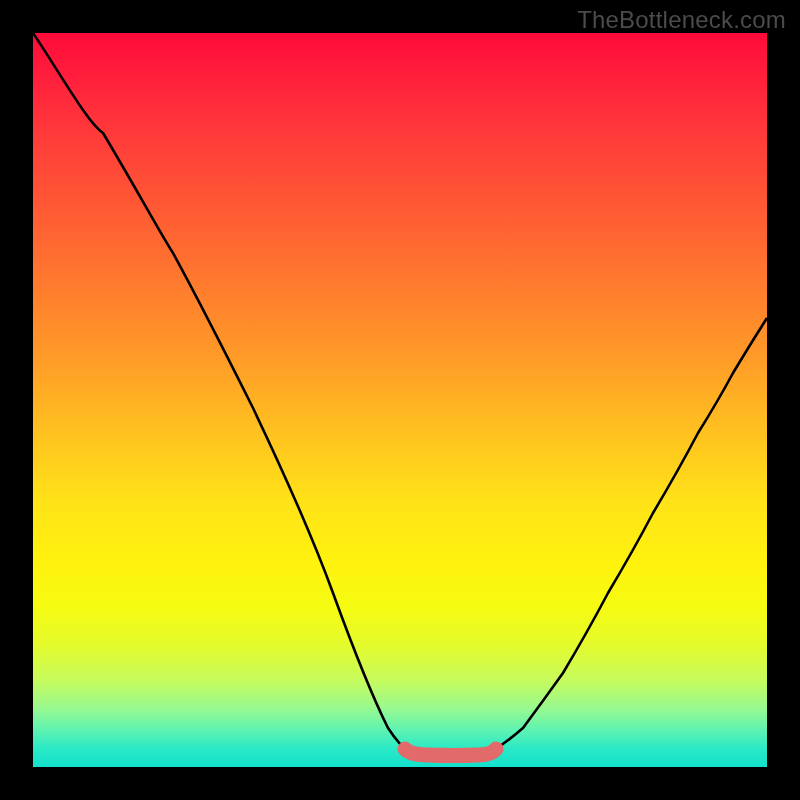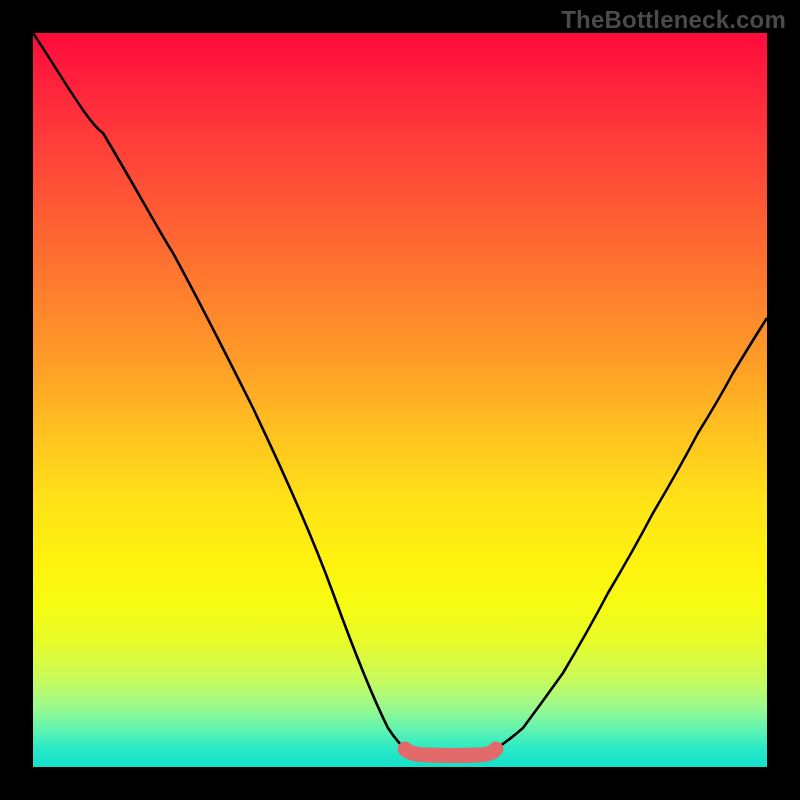--- a/index.html
+++ b/index.html
@@ -47,21 +47,21 @@
       #2ae9c6 97.5%,
       #12e0cc 100%
     );
   }
   .watermark {
     position: absolute;
     top: 6px;
     right: 14px;
     color: #4b4b4b;
     font-size: 24px;
-    font-weight: 700;
+    font-weight: 400;
     letter-spacing: 0.2px;
     user-select: none;
   }
   svg.curves {
     position: absolute;
     inset: 0;
   }
 </style>
 </head>
 <body>

